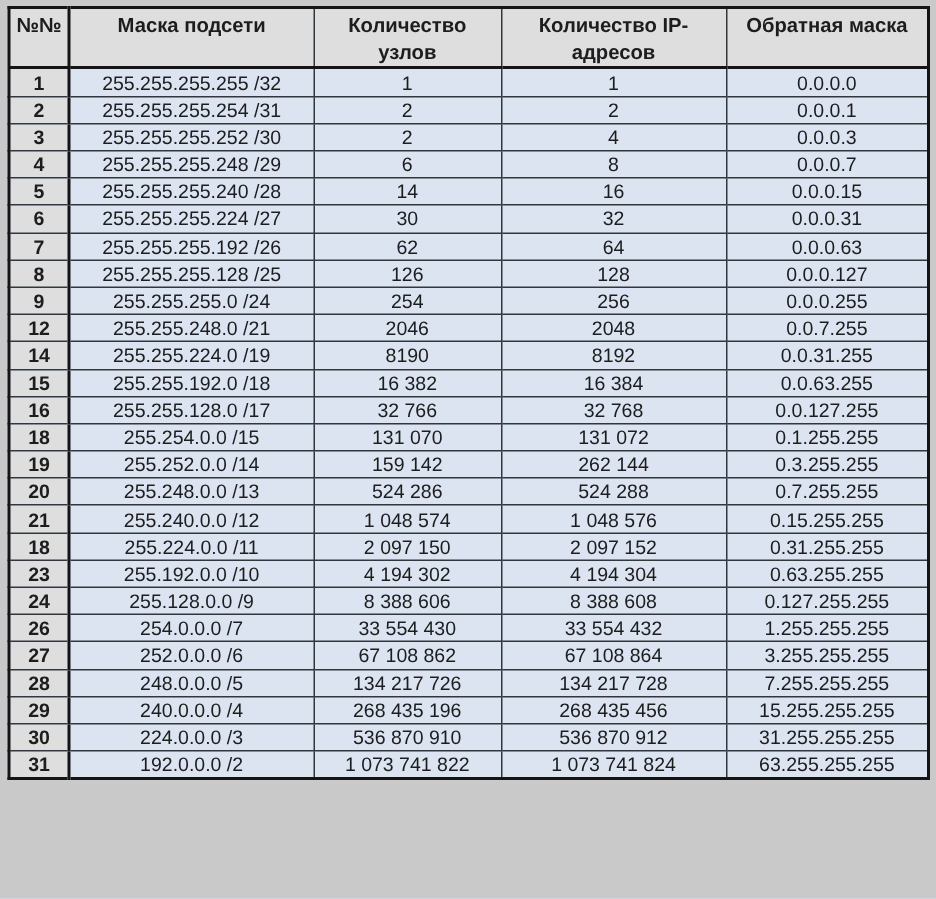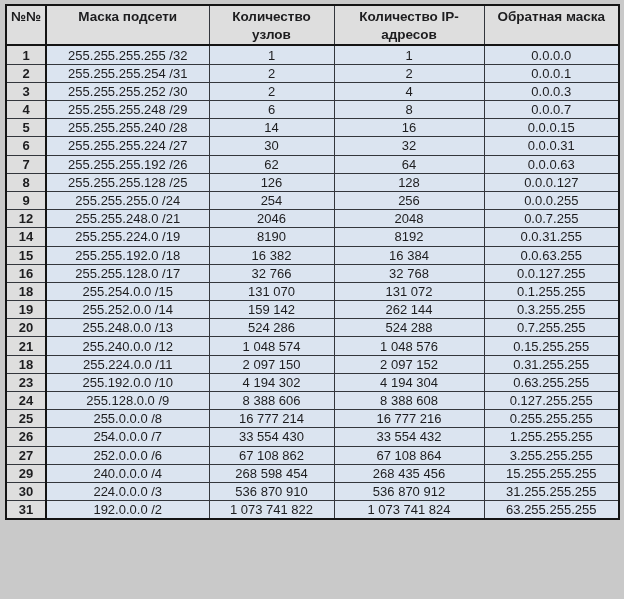--- a/index.html
+++ b/index.html
@@ -232,44 +232,44 @@
           <td>0.63.255.255</td>
         </tr>
         <tr>
           <td>24</td>
           <td>255.128.0.0 /9</td>
           <td>8 388 606</td>
           <td>8 388 608</td>
           <td>0.127.255.255</td>
         </tr>
         <tr>
-          <td>25</td>
-          <td>255.0.0.0 /8</td>
-          <td>16 777 214</td>
-          <td>16 777 216</td>
-          <td>0.255.255.255</td>
-        </tr>
-        <tr>
           <td>26</td>
           <td>254.0.0.0 /7</td>
           <td>33 554 430</td>
           <td>33 554 432</td>
           <td>1.255.255.255</td>
         </tr>
         <tr>
           <td>27</td>
           <td>252.0.0.0 /6</td>
           <td>67 108 862</td>
           <td>67 108 864</td>
           <td>3.255.255.255</td>
         </tr>
         <tr>
+          <td>28</td>
+          <td>248.0.0.0 /5</td>
+          <td>134 217 726</td>
+          <td>134 217 728</td>
+          <td>7.255.255.255</td>
+        </tr>
+        <tr>
           <td>29</td>
           <td>240.0.0.0 /4</td>
-          <td>268 598 454</td>
+          <td>268 435 196</td>
           <td>268 435 456</td>
           <td>15.255.255.255</td>
         </tr>
         <tr>
           <td>30</td>
           <td>224.0.0.0 /3</td>
           <td>536 870 910</td>
           <td>536 870 912</td>
           <td>31.255.255.255</td>
         </tr>

